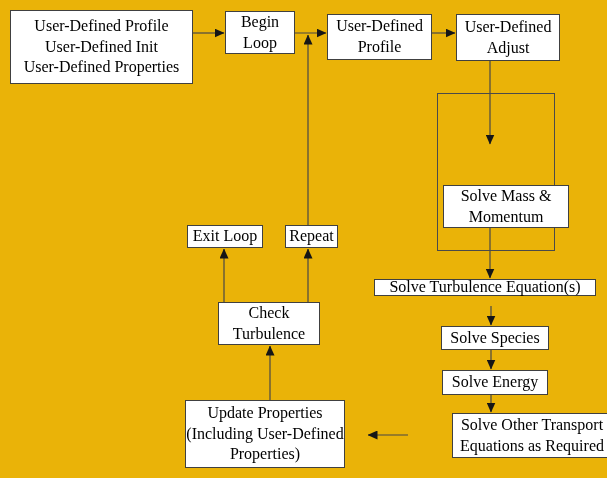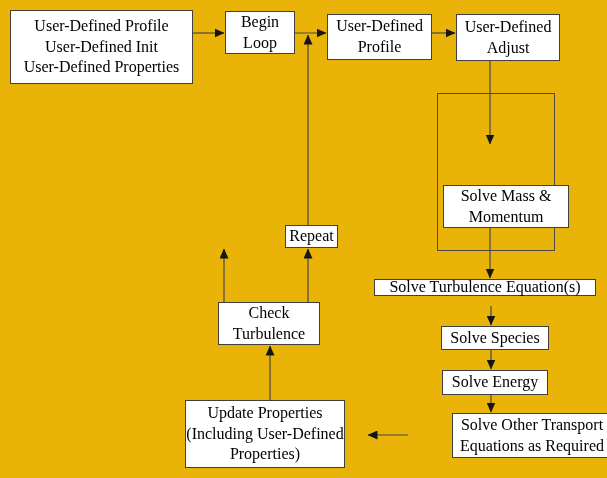--- a/index.html
+++ b/index.html
@@ -95,15 +95,16 @@
   <div class="node n-turb">Solve Turbulence Equation(s)</div>
   <div class="node n-species">Solve Species</div>
   <div class="node n-energy">Solve Energy</div>
   <div class="node n-other">Solve Other Transport
 Equations as Required</div>
   <div class="node n-update">Update Properties
 (Including User-Defined
 Properties)</div>
   <div class="node n-check">Check
 Turbulence</div>
+  <div class="node n-exit">Exit Loop</div>
   <div class="node n-repeat">Repeat</div>
 
 </div>
 
 </body></html>

